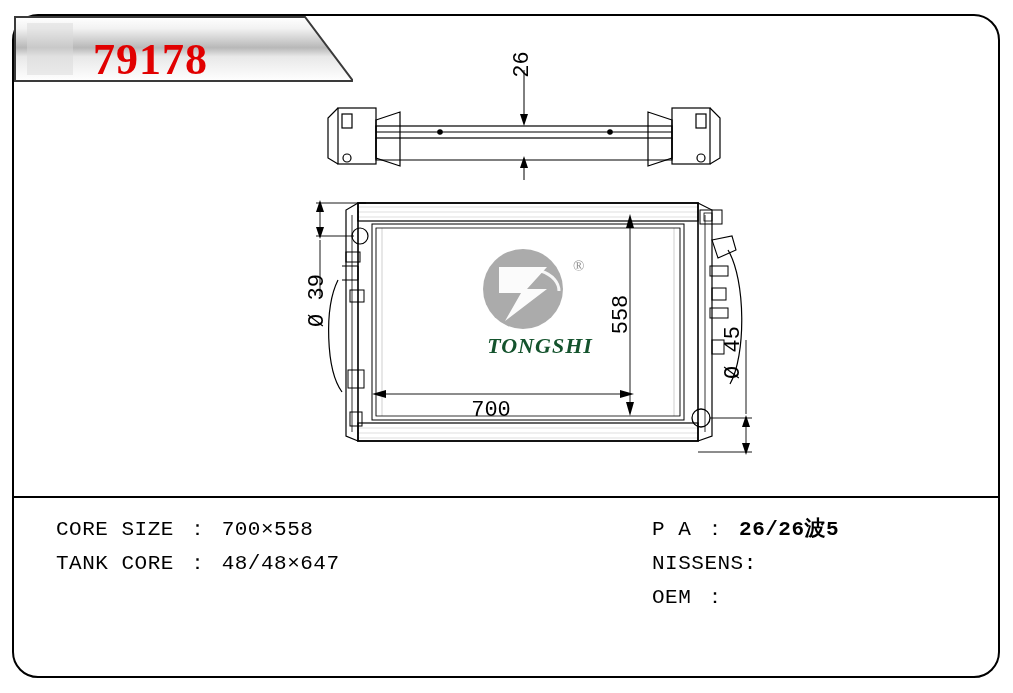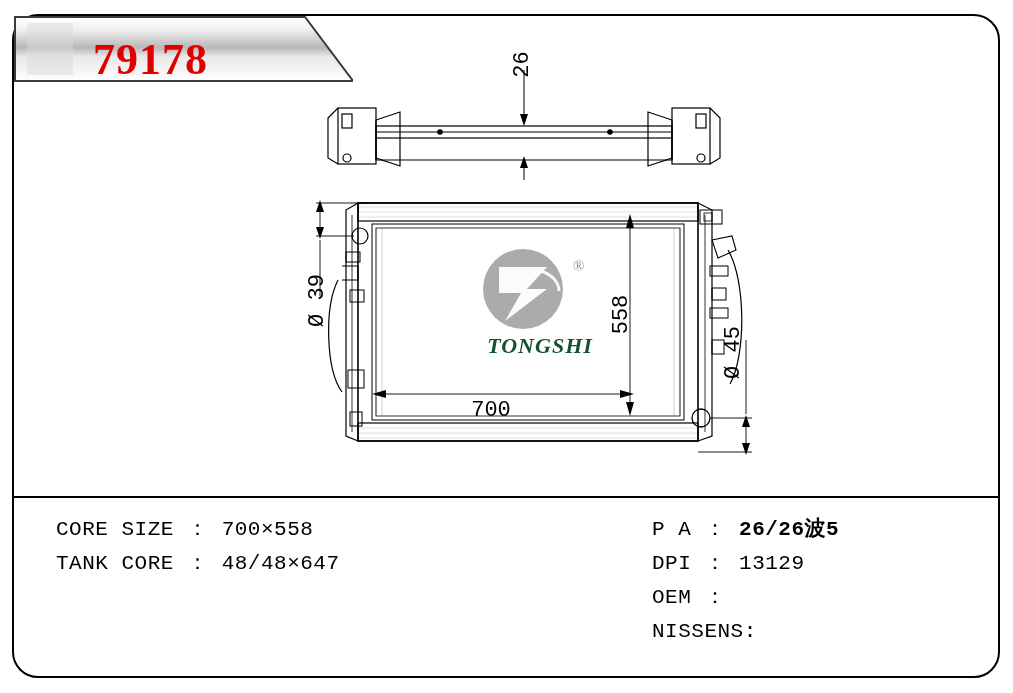--- a/index.html
+++ b/index.html
@@ -295,27 +295,23 @@
         <span>TANK CORE ：</span>
         <span>48/48×647</span>
       </div>
     </div>
     <div class="spec-col-right">
       <div class="spec-row">
         <span>P A ：</span>
         <span class="val-bold">26/26波5</span>
       </div>
       <div class="spec-row">
-        <span>DPI ：</span>
-        <span>13129</span>
+        <span>NISSENS:</span>
+        <span></span>
       </div>
       <div class="spec-row">
         <span>OEM ：</span>
         <span></span>
       </div>
-      <div class="spec-row">
-        <span>NISSENS:</span>
-        <span></span>
-      </div>
     </div>
   </div>
 
 </div>
 
 </body></html>

